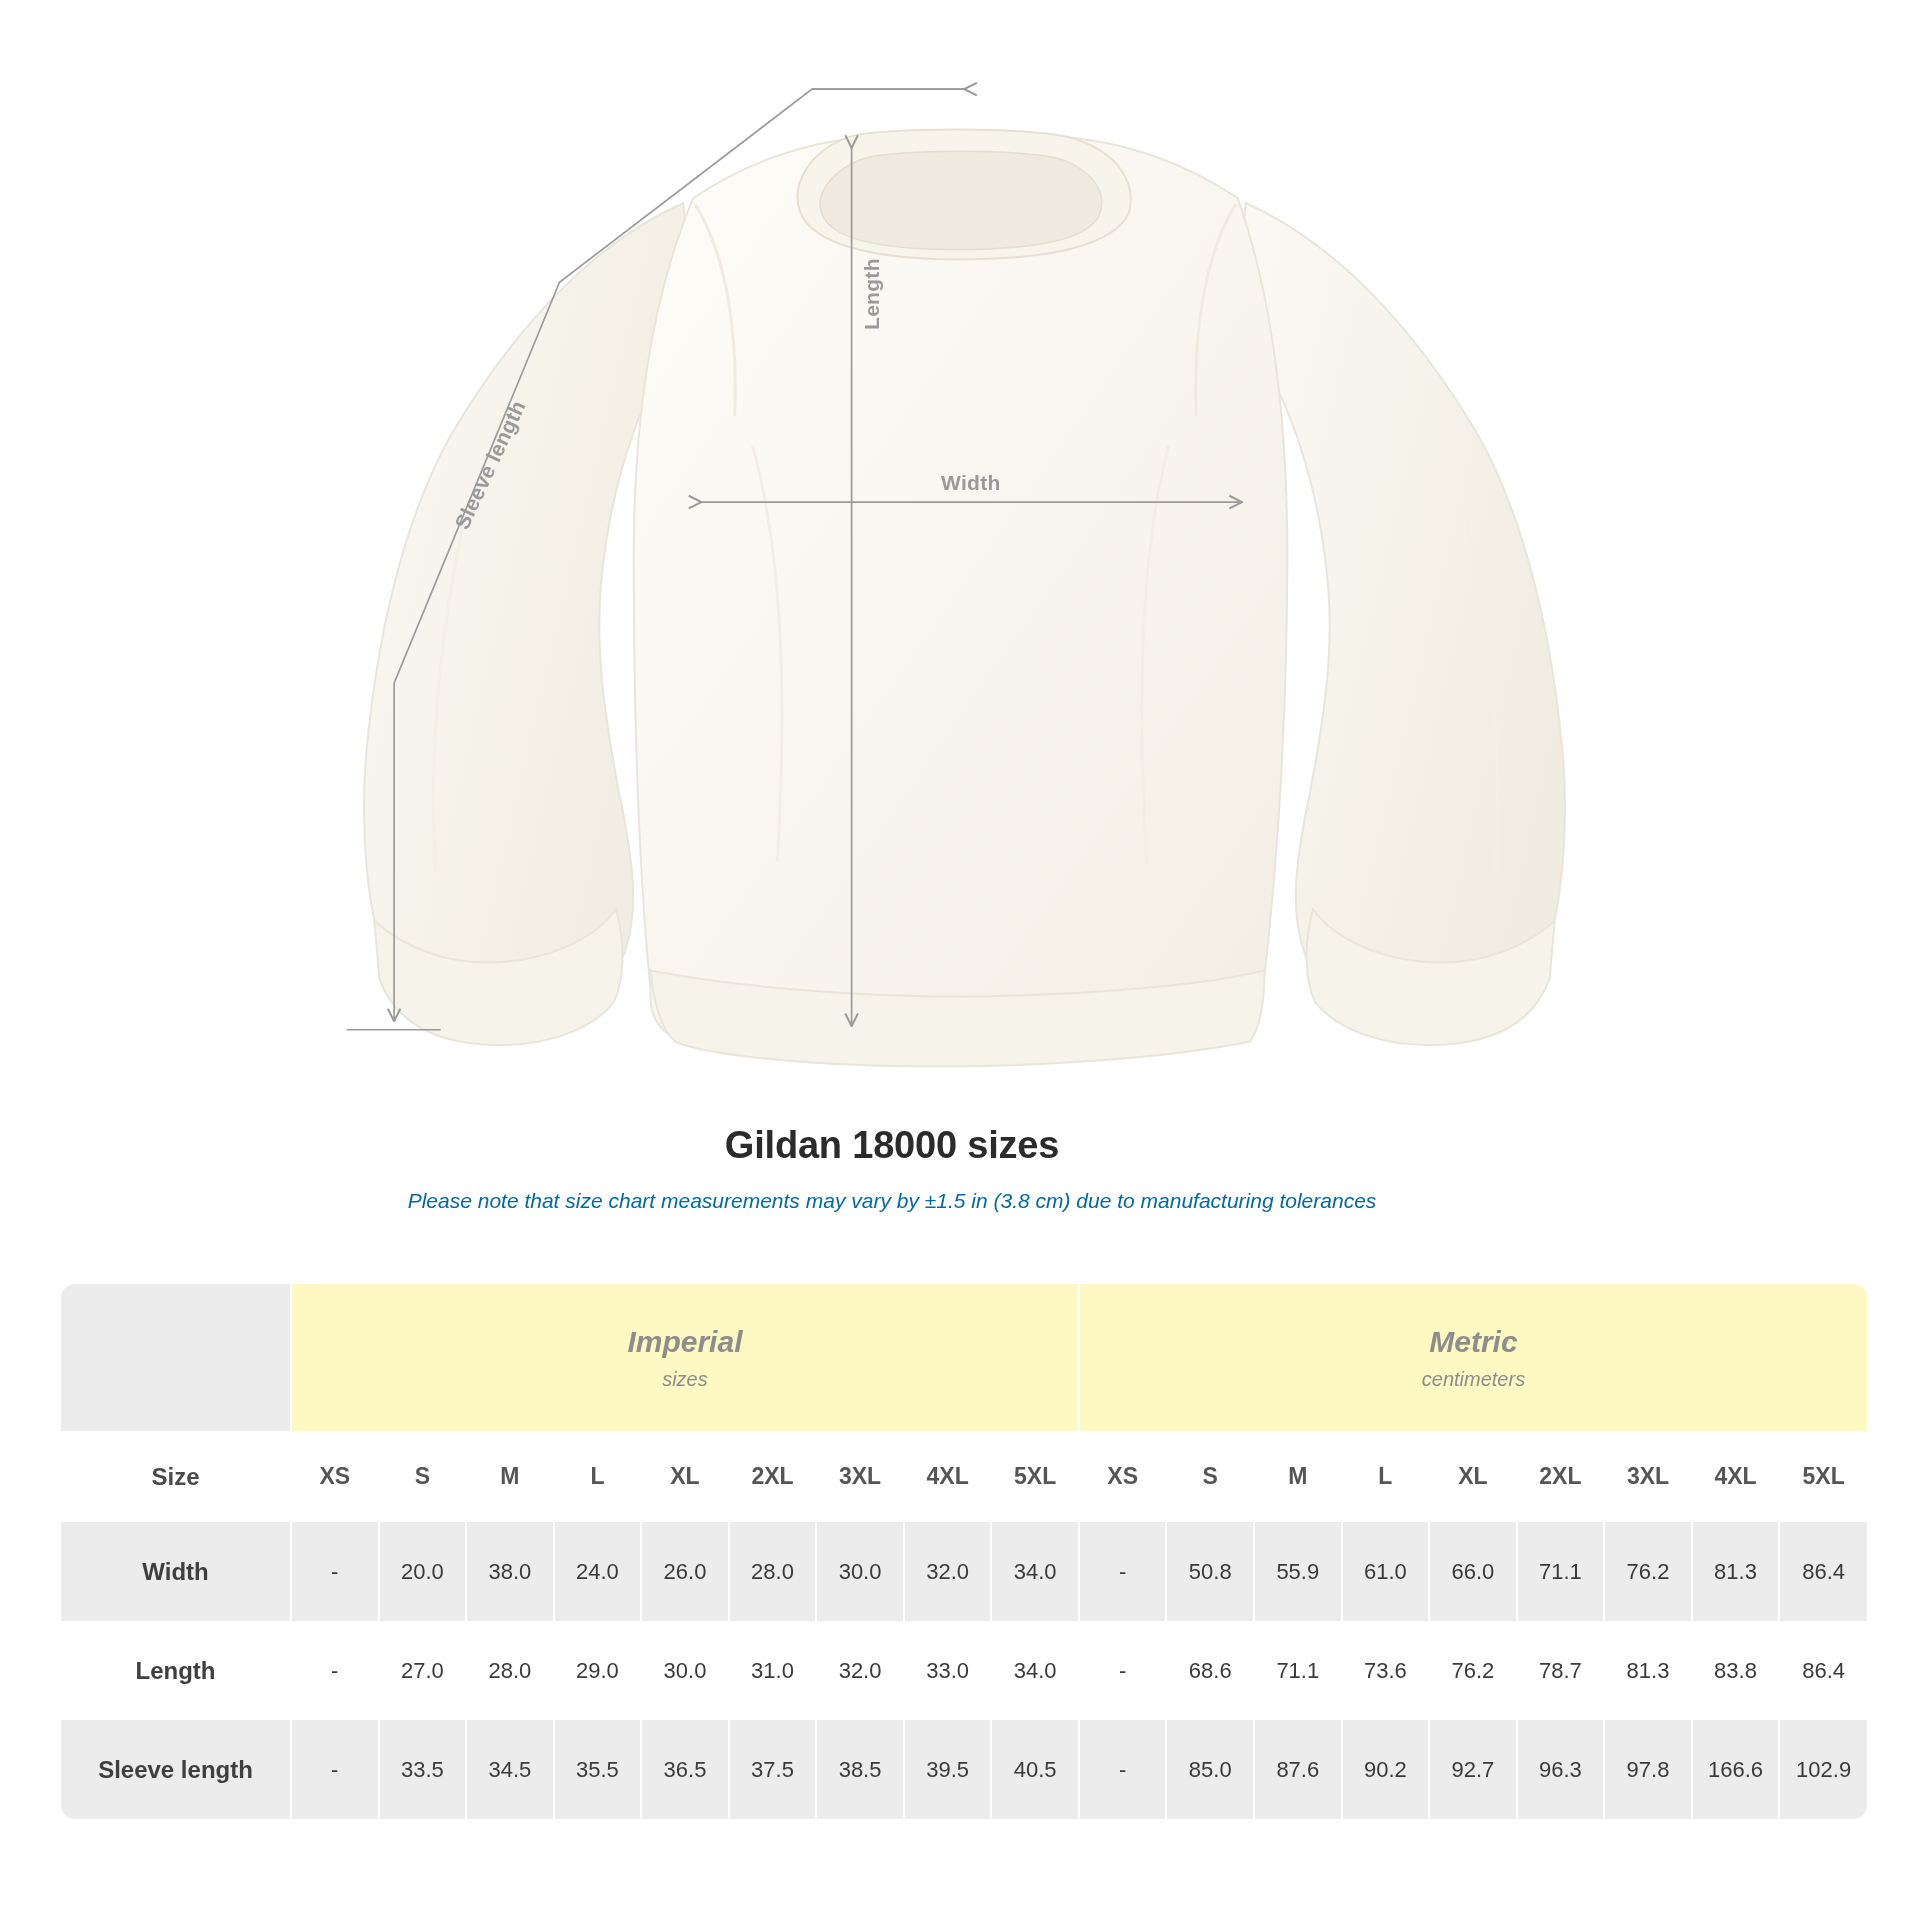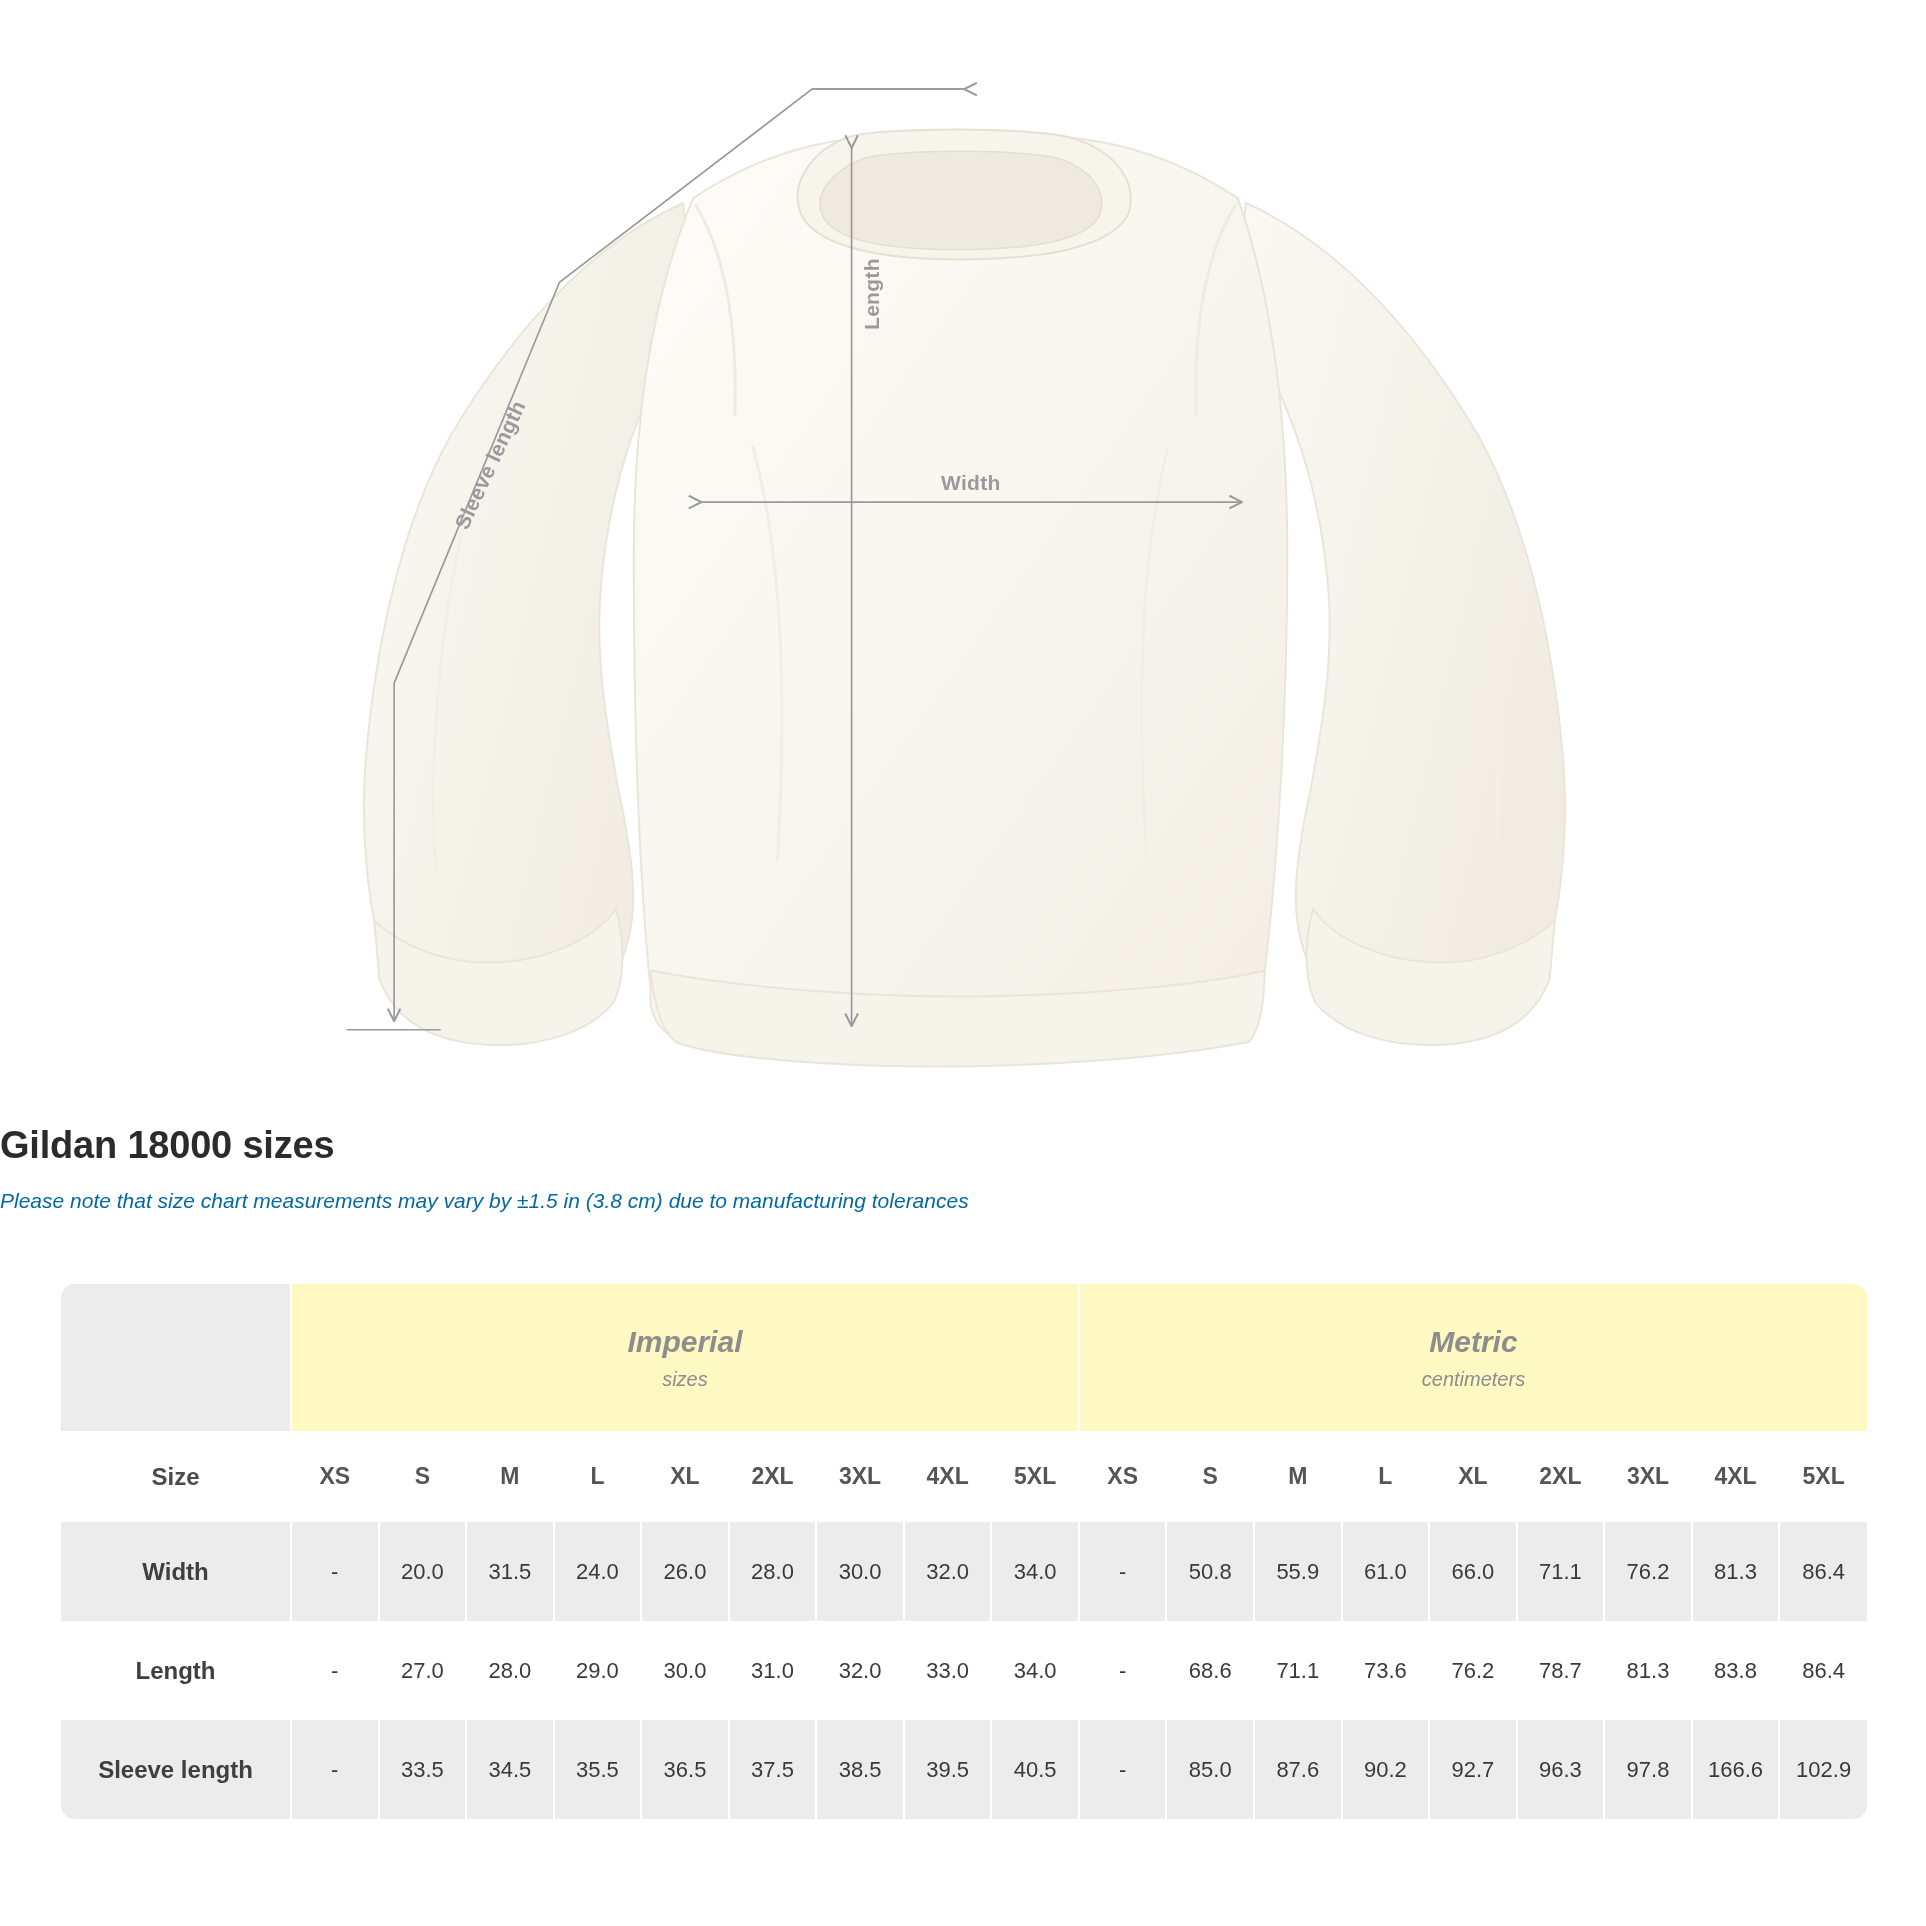--- a/index.html
+++ b/index.html
@@ -44,20 +44,21 @@
     left: 450px; top: 523px;
     transform: rotate(-65deg);
     transform-origin: left top;
   }
 
   
   #title-block {
     position: absolute;
     left: 0; top: 1124px;
     width: 1784px;
+    text-align: center;
   }
   #chart-title {
     font-size: 38px;
     font-weight: bold;
     color: #2b2b2b;
     margin: 0;
     letter-spacing: -0.2px;
   }
   #chart-note {
     font-size: 21px;
@@ -268,21 +269,21 @@
           <td>2XL</td>
           <td>3XL</td>
           <td>4XL</td>
           <td>5XL</td>
         </tr>
 
         <tr class="data-row shade">
           <td class="rowhead">Width</td>
           <td>-</td>
           <td>20.0</td>
-          <td>31.5</td>
+          <td>38.0</td>
           <td>24.0</td>
           <td>26.0</td>
           <td>28.0</td>
           <td>30.0</td>
           <td>32.0</td>
           <td>34.0</td>
           <td>-</td>
           <td>50.8</td>
           <td>55.9</td>
           <td>61.0</td>

